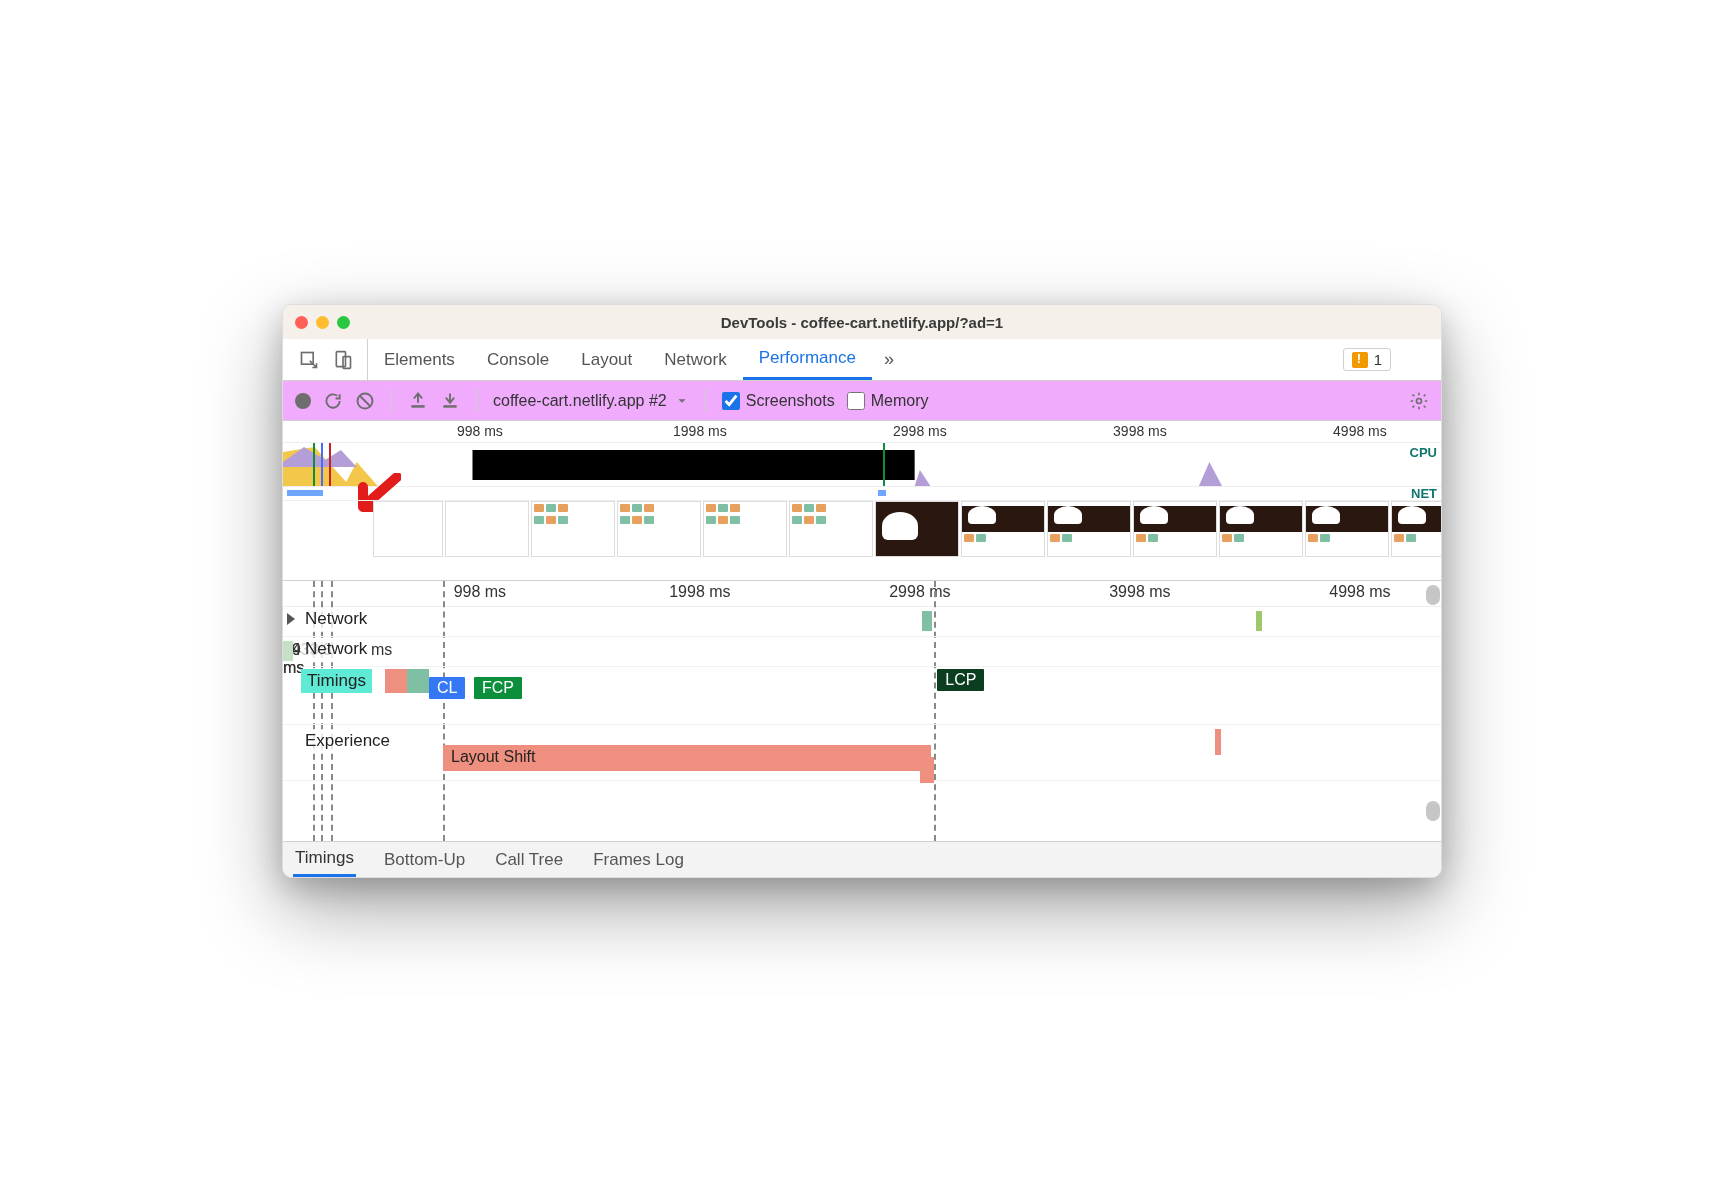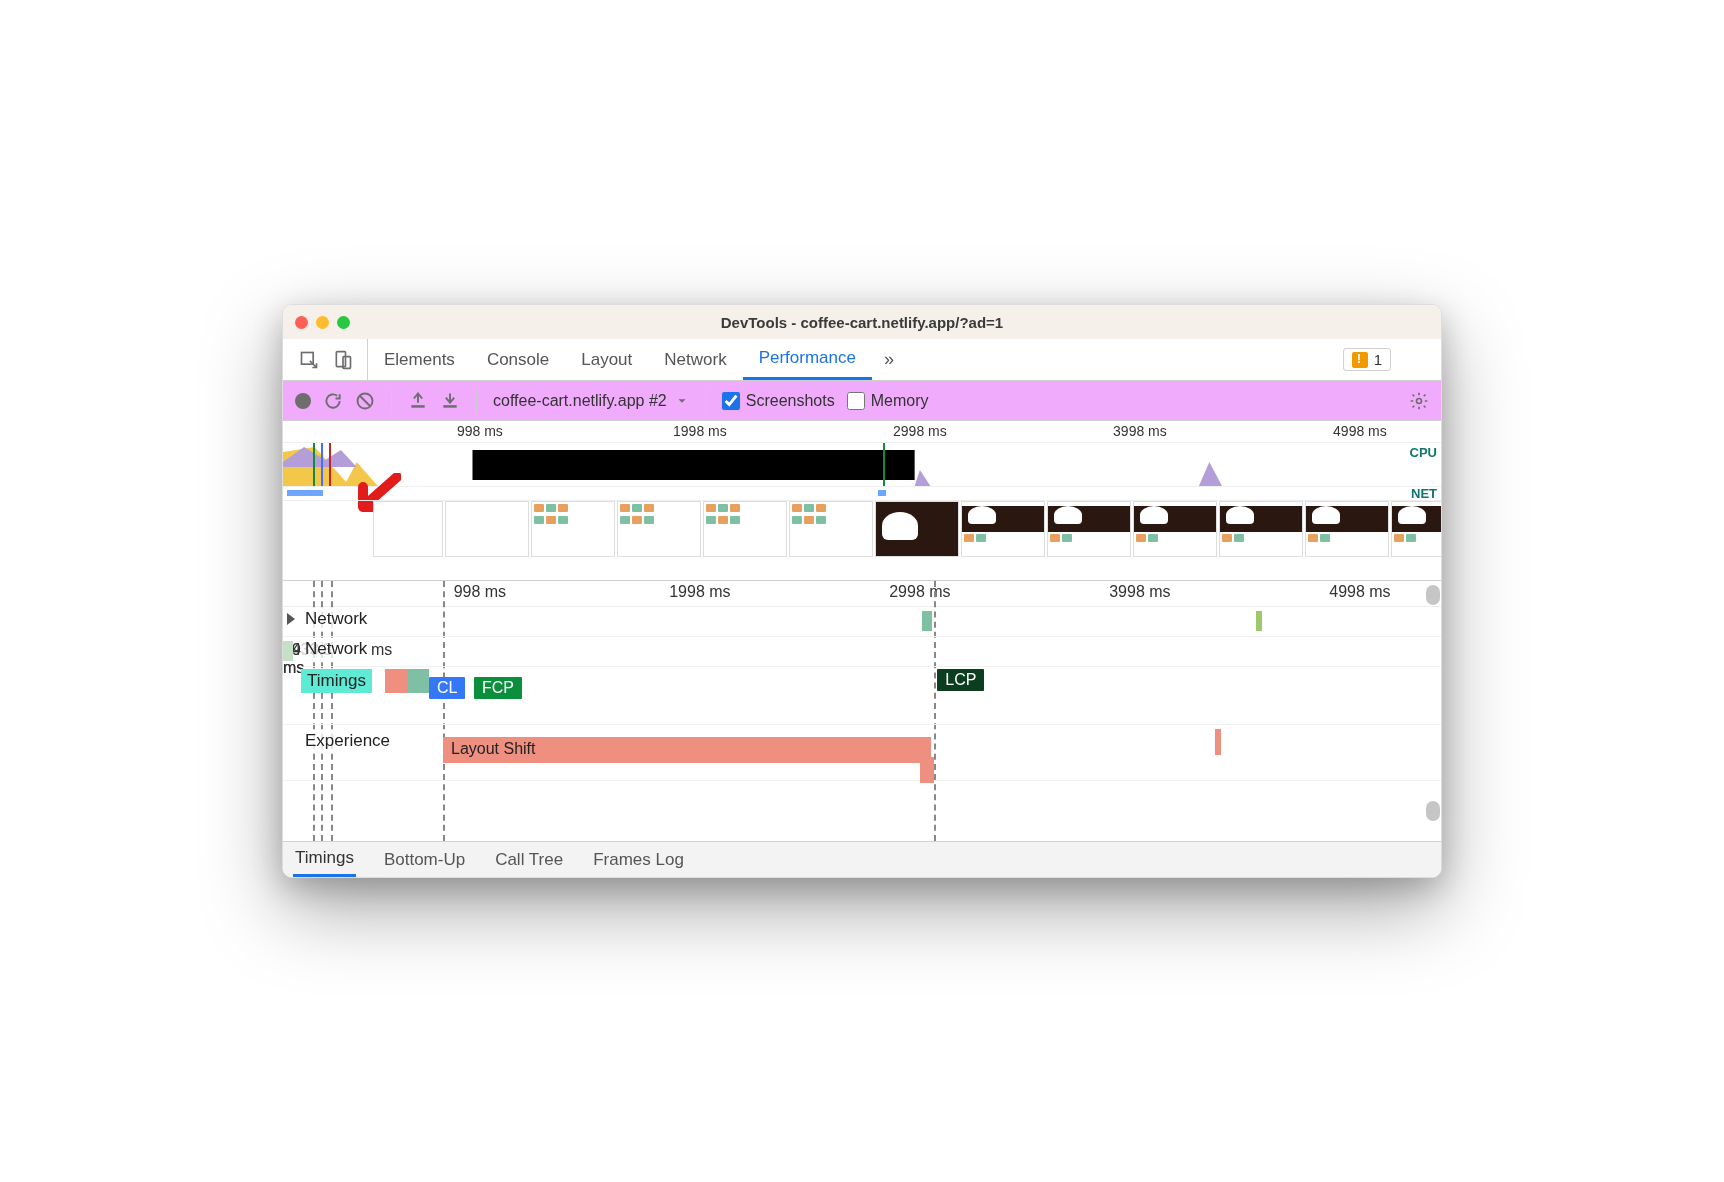--- a/index.html
+++ b/index.html
@@ -511,21 +511,21 @@
       <div class="track-name" style="background:#5eead4;padding:2px 6px">Timings</div>
       <div style="position:absolute;left:102px;top:2px;">
         <div style="display:inline-block;width:22px;height:24px;background:#ef8f80"></div><div style="display:inline-block;width:22px;height:24px;background:#7fbfa4"></div><span class="timing-badge badge-cl">CL</span>
         <span class="timing-badge badge-fcp" style="margin-left:4px">FCP</span>
       </div>
       <span class="timing-badge badge-lcp" style="position:absolute;left:56.5%;top:2px">LCP</span>
     </div>
 
     <div class="track" style="height:56px">
       <div class="track-name" style="top:6px">Experience</div>
-      <div class="exp-bar label" style="left:160px; width:calc(56% - 160px); top:12px">
+      <div class="exp-bar label" style="left:160px; width:calc(56% - 160px); top:20px">
         <span>Layout Shift</span>
       </div>
       <div class="exp-bar" style="left:55%; width:14px; top:32px"></div>
       <div class="exp-bar" style="left:80.5%; width:6px; top:4px"></div>
     </div>
   </div>
 
   <div class="bottom-tabs">
     <div class="btab active">Timings</div>
     <div class="btab">Bottom-Up</div>

